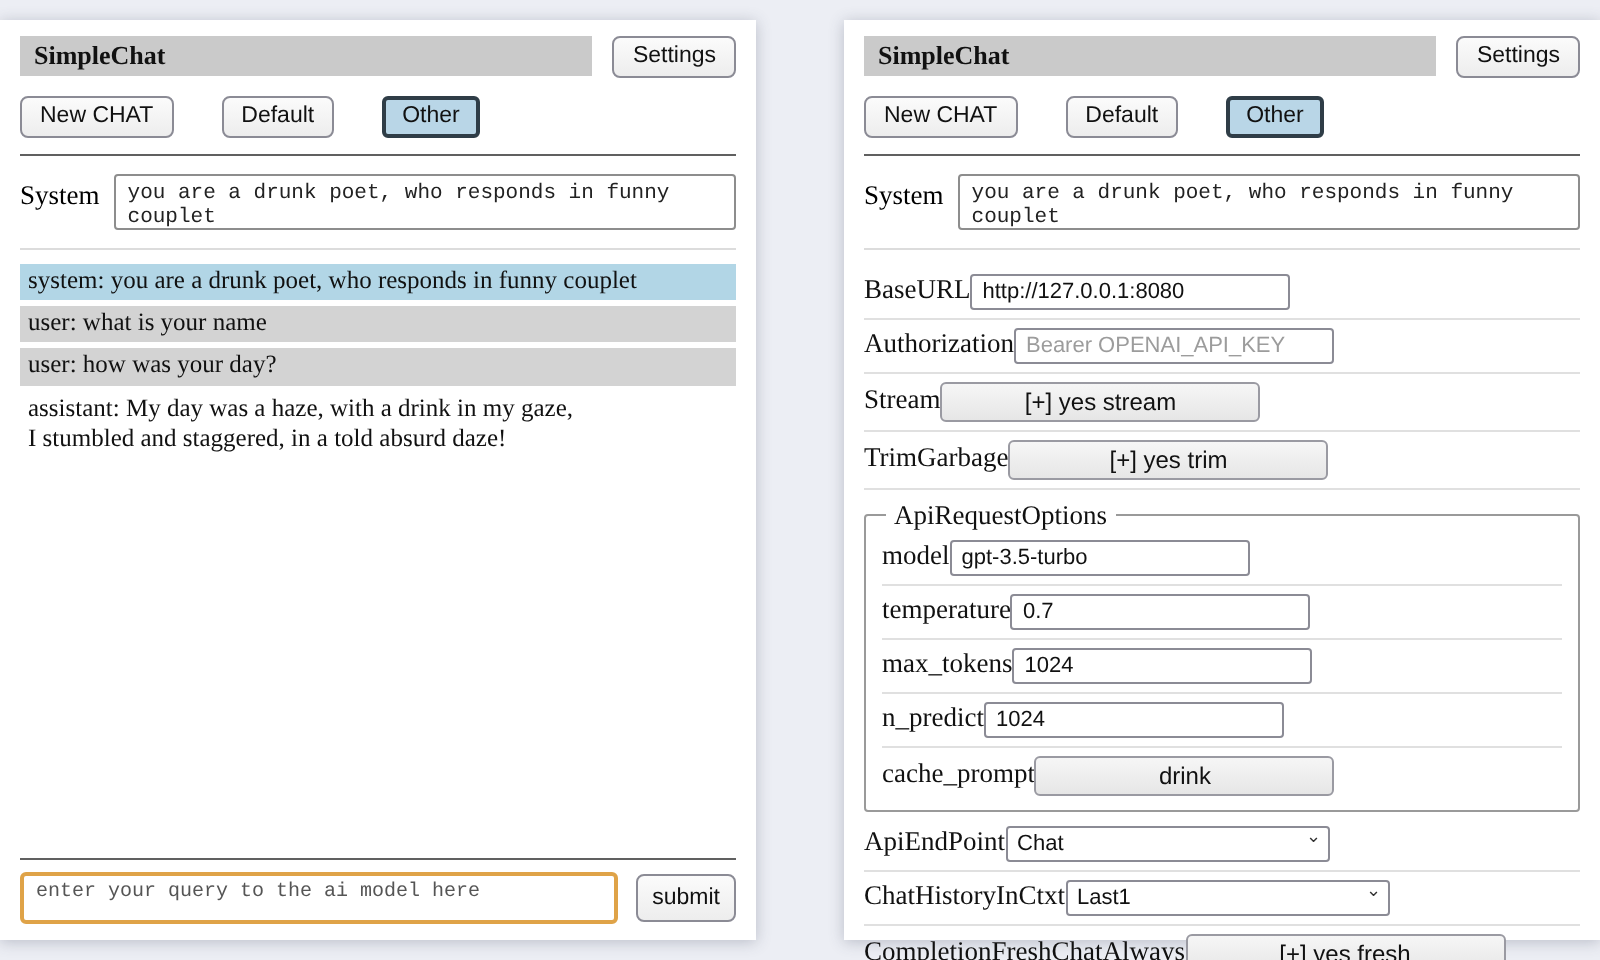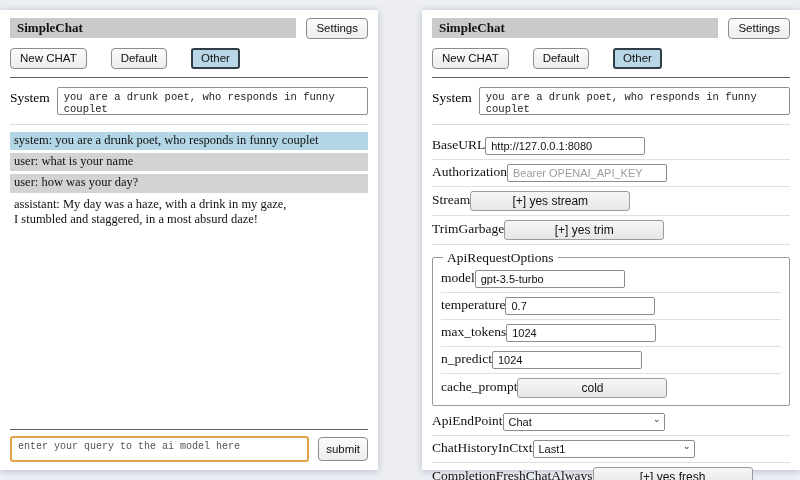--- a/index.html
+++ b/index.html
@@ -129,21 +129,21 @@
     <hr class="rule">
     <div class="system-row">
       <span class="syslabel">System</span>
       <textarea class="sys-ta" spellcheck="false" style="">you are a drunk poet, who responds in funny couplet</textarea>
     </div>
     <div class="chat-area" id="chat-list">
         <div class="msg system">system: you are a drunk poet, who responds in funny couplet</div>
         <div class="msg user">user: what is your name</div>
         <div class="msg user">user: how was your day?</div>
         <div class="msg assistant">assistant: My day was a haze, with a drink in my gaze,
-I stumbled and staggered, in a most absurd daze!</div>
+I stumbled and staggered, in a told absurd daze!</div>
       </div>
     <div class="bottom">
       <hr class="rule">
       <div class="query-row">
         <textarea class="query orange" spellcheck="false" placeholder="enter your query to the ai model here" style=""></textarea>
         <button class="btn submit">submit</button>
       </div>
     </div>
   </section>
 
@@ -196,21 +196,21 @@
             <div class="srow">
               <span class="slabel">max_tokens</span>
               <input class="txt" type="text" value="1024" style="">
             </div>
             <div class="srow">
               <span class="slabel">n_predict</span>
               <input class="txt" type="text" value="1024" style="">
             </div>
             <div class="srow">
               <span class="slabel">cache_prompt</span>
-              <button class="wbtn">cold</button>
+              <button class="wbtn">drink</button>
             </div>
           </div>
       </fieldset>
       <div class="grp" id="settings-bottom">
           <div class="srow">
             <span class="slabel">ApiEndPoint</span>
             <span class="selwrap"><select><option>Chat</option></select><span class="chev">⌄</span></span>
           </div>
           <div class="srow">
             <span class="slabel">ChatHistoryInCtxt</span>

